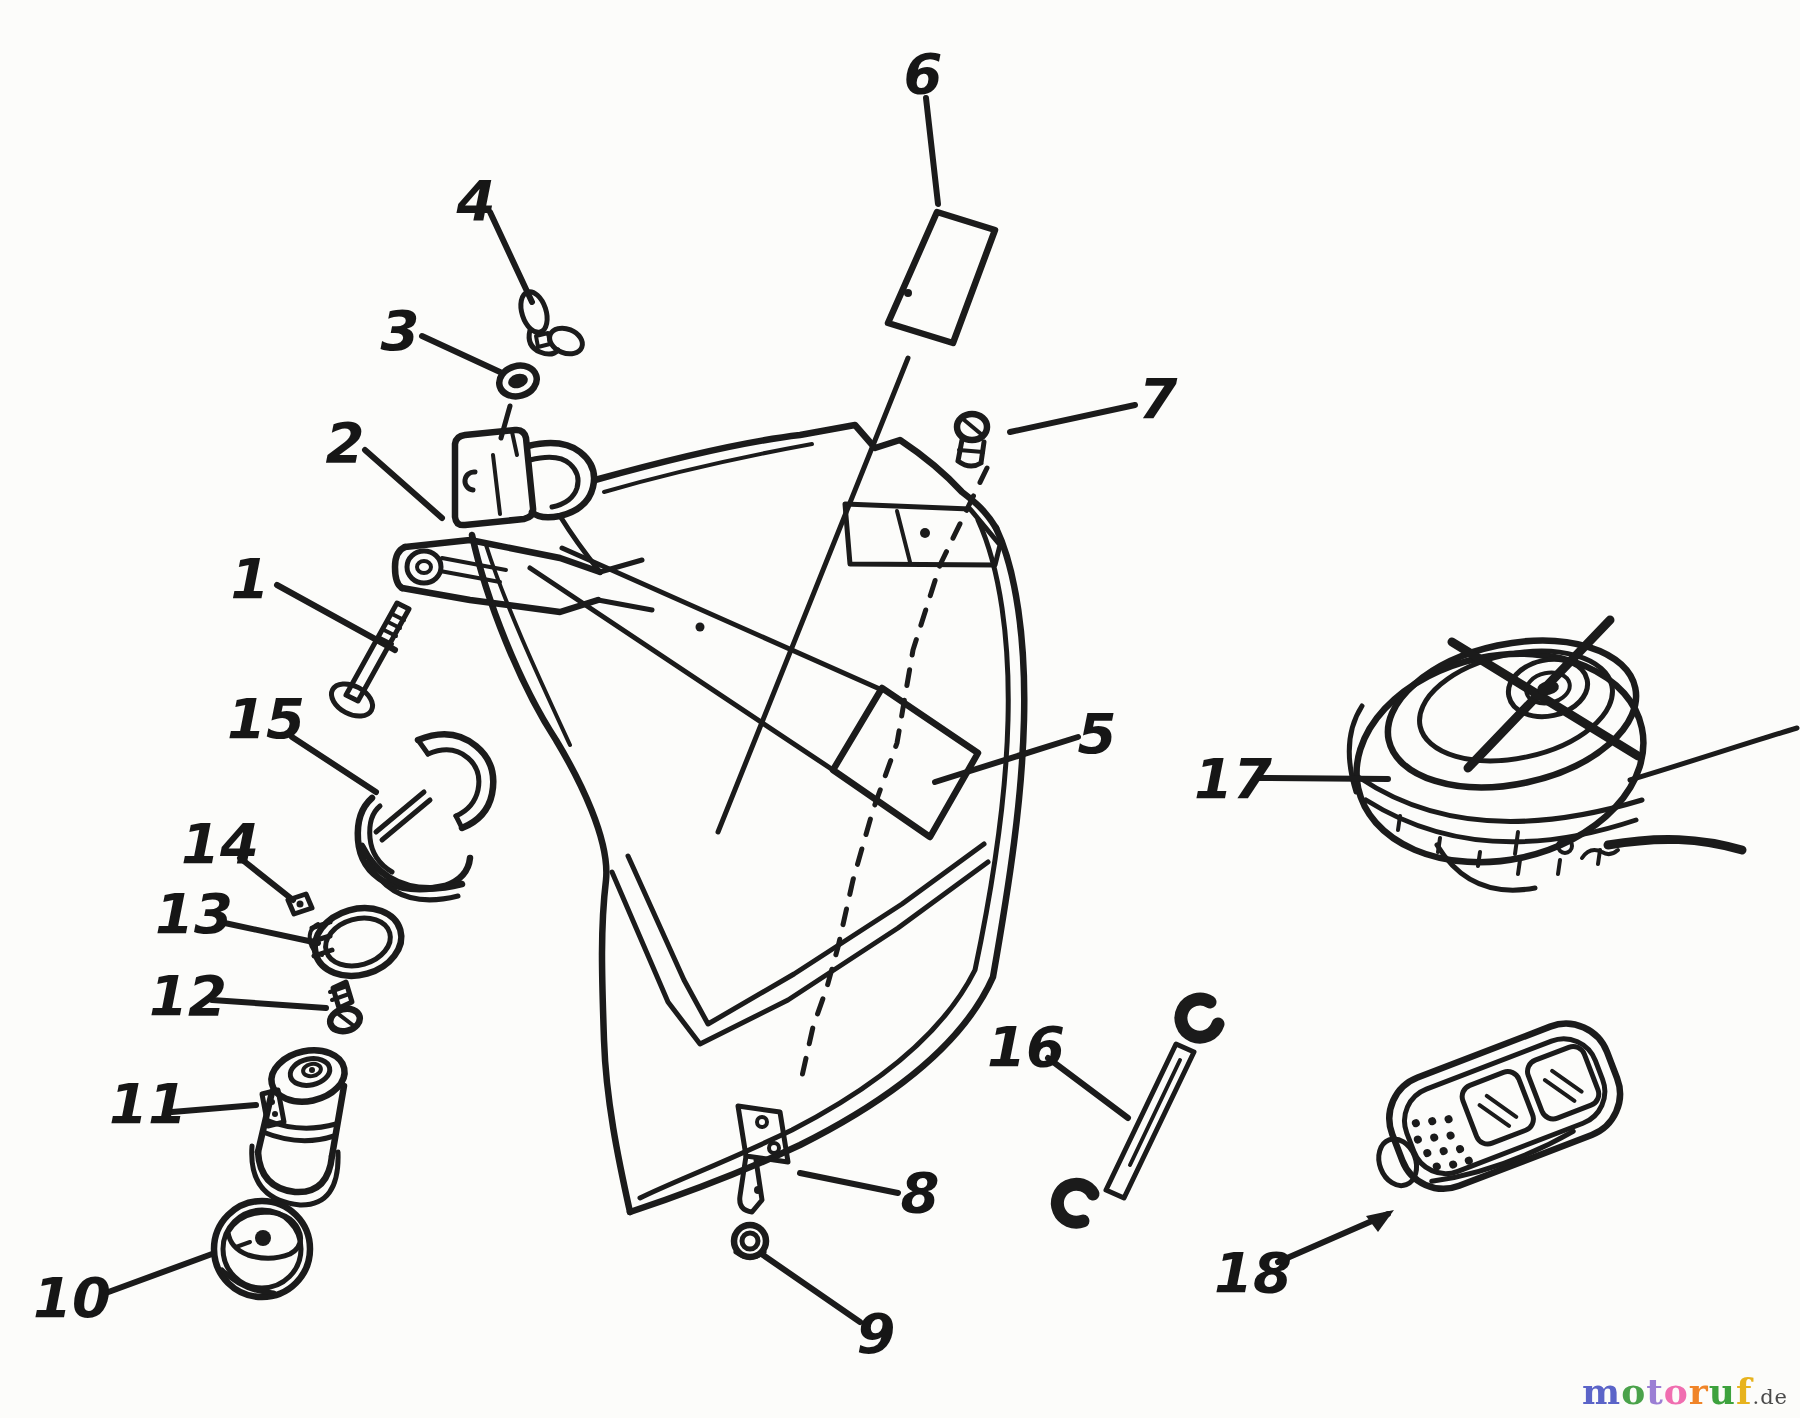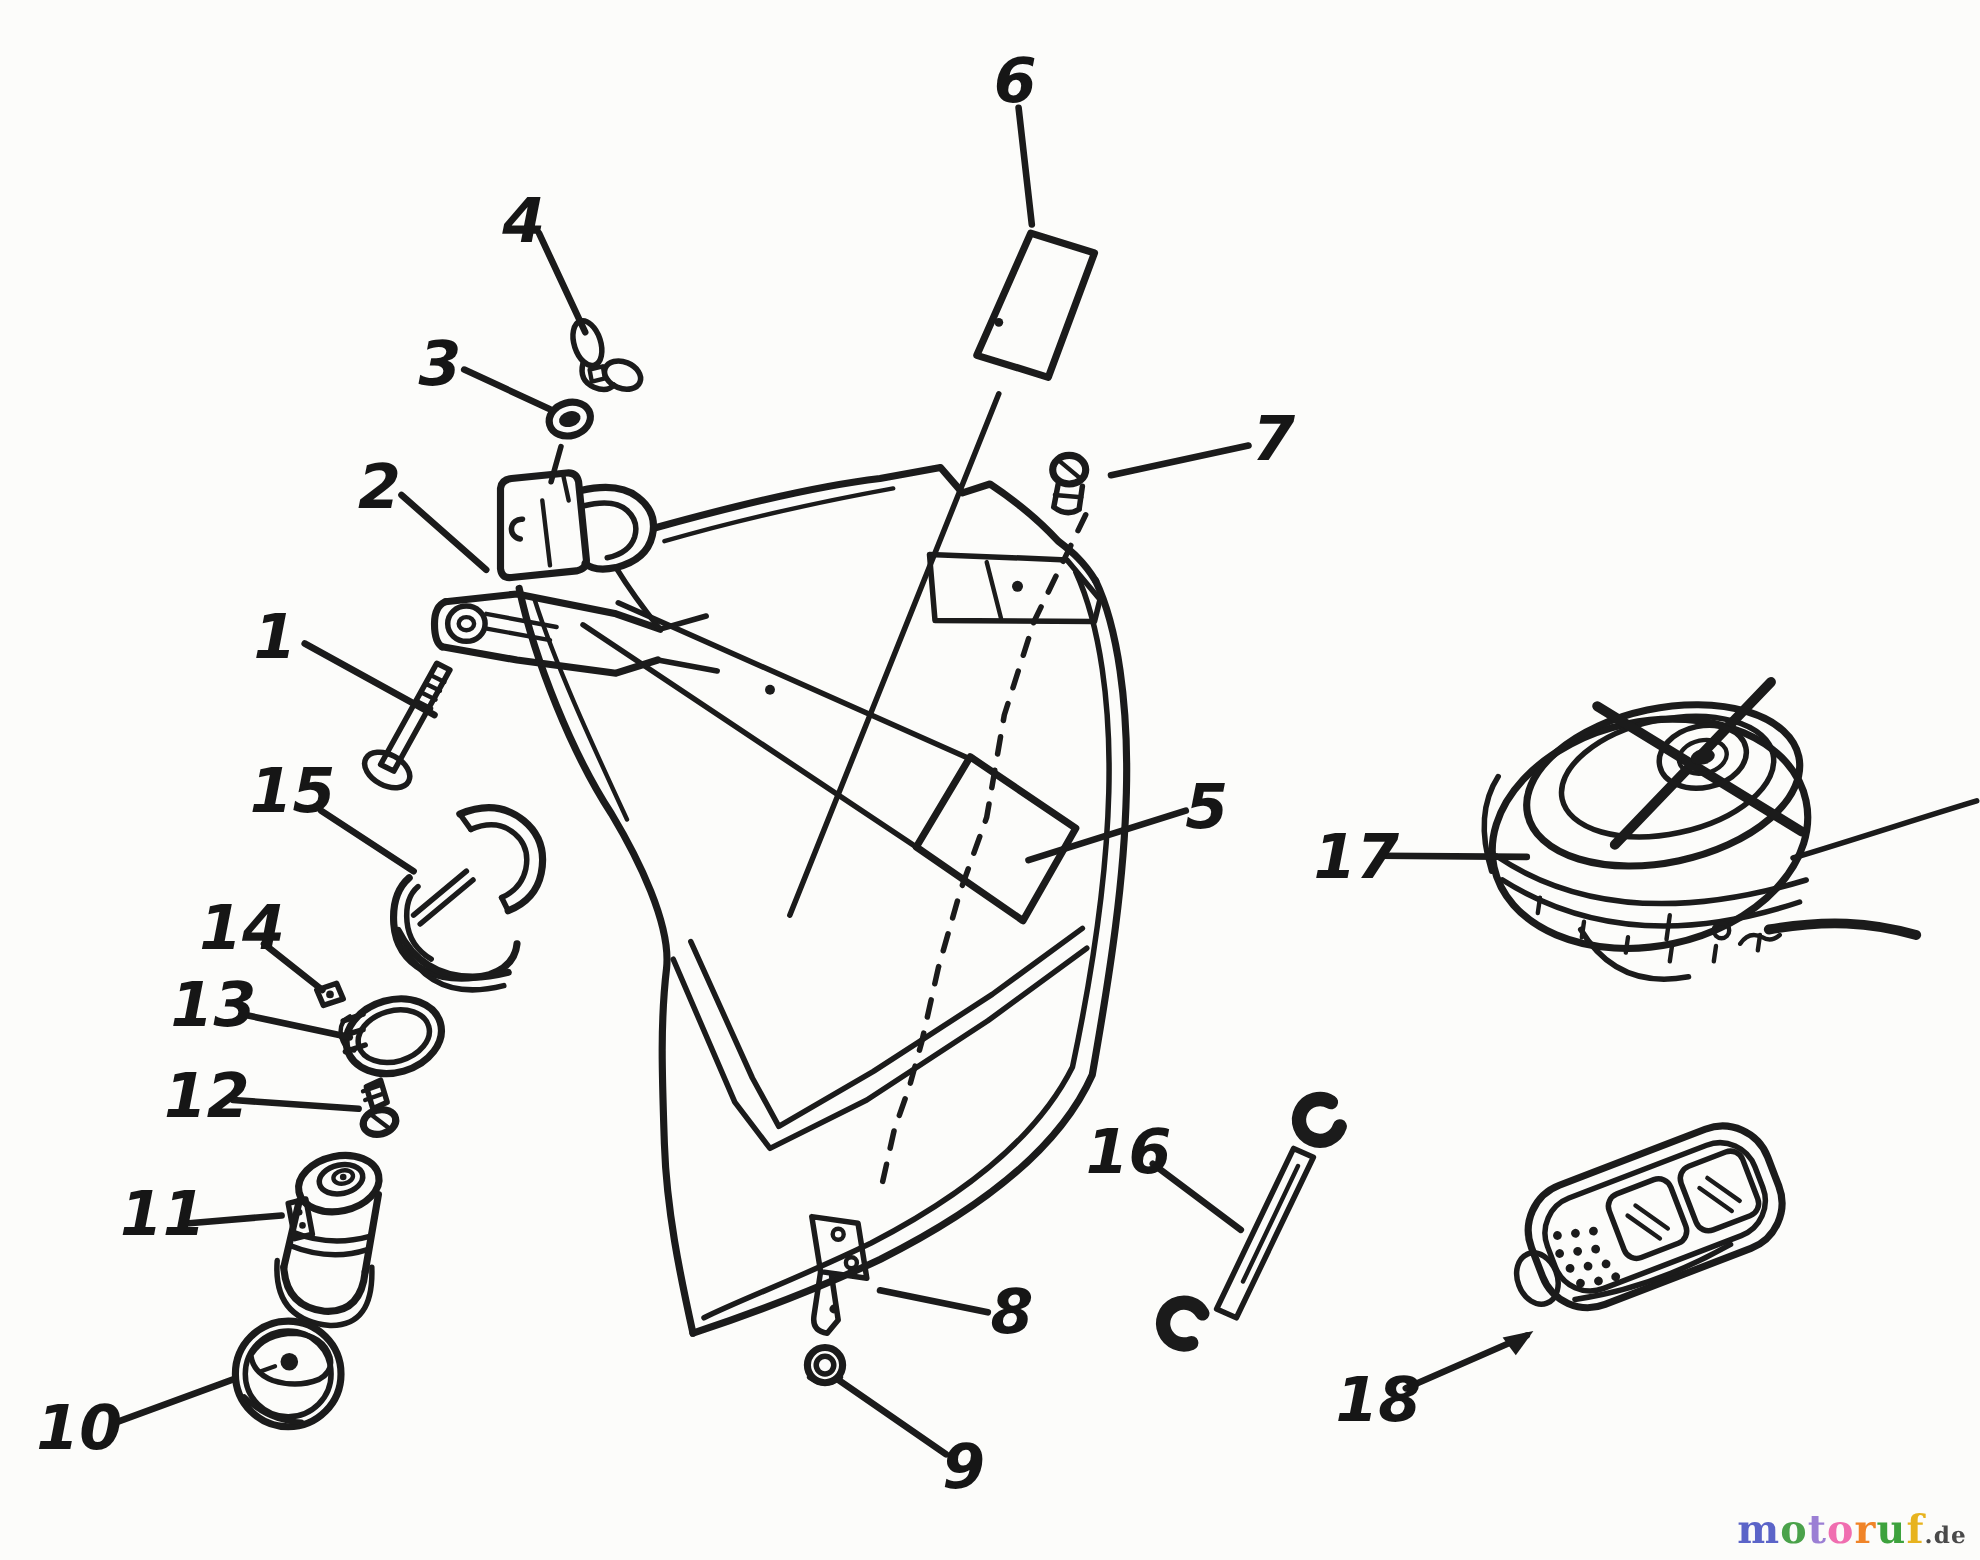--- a/index.html
+++ b/index.html
@@ -4,21 +4,21 @@
 <style>
   html,body{margin:0;padding:0;}
   body{width:1800px;height:1418px;background:#fdfdfc;font-family:"DejaVu Sans",sans-serif;overflow:hidden;}
   .canvas{position:relative;width:1800px;height:1418px;background:#fcfcfa;}
   .canvas svg{position:absolute;left:0;top:0;}
   .art{stroke:#1b1b1b;fill:none;stroke-linecap:round;stroke-linejoin:round;}
   .w1{stroke-width:6.5;} .w2{stroke-width:5;} .w3{stroke-width:4;}
   .fillink{fill:#1b1b1b;stroke:none;}
   .part-label{font-family:"DejaVu Sans",sans-serif;font-weight:bold;font-style:italic;font-size:56px;fill:#161616;}
   .watermark{position:absolute;right:12px;bottom:6px;font-family:"DejaVu Serif",serif;font-weight:bold;font-size:36px;letter-spacing:1px;cursor:pointer;}
-  .watermark .suffix{font-size:21px;font-weight:bold;}
+  .watermark .suffix{font-size:21px;font-weight:normal;}
 </style>
 </head>
 <body>
 
 <div class="canvas">
 <svg width="1800" height="1418" viewBox="0 0 1800 1418">
 
   <g>
 
     <path class="art w1" d="M595,480 C660,462 740,442 800,435 L855,425 L875,448 L900,440 C918,452 940,468 962,492 C975,502 985,510 996,528"></path>

